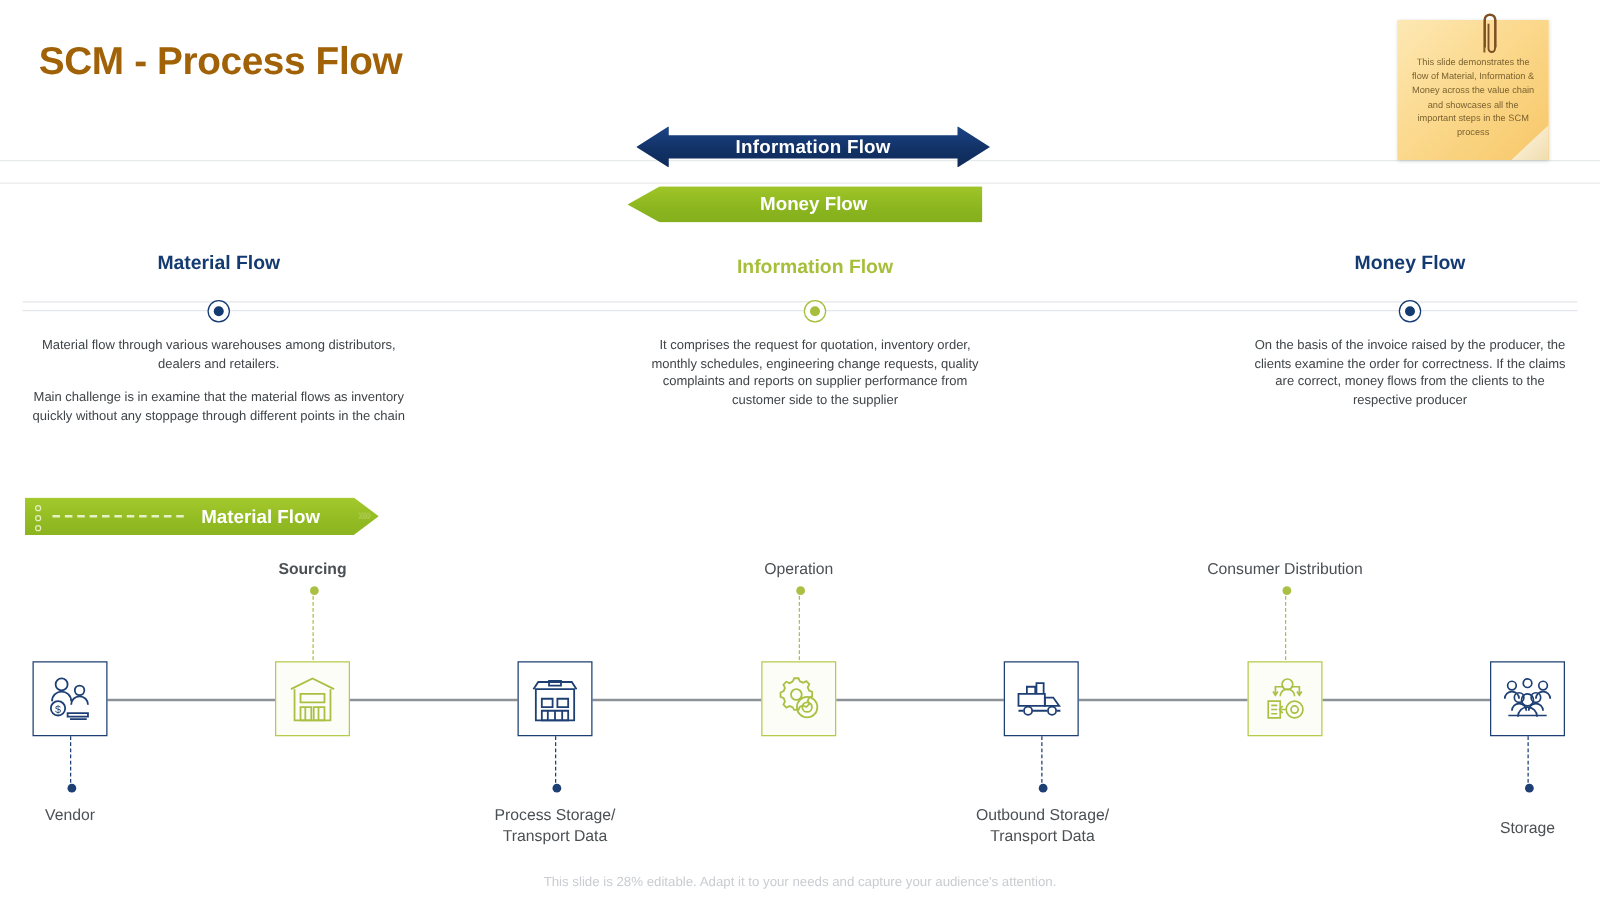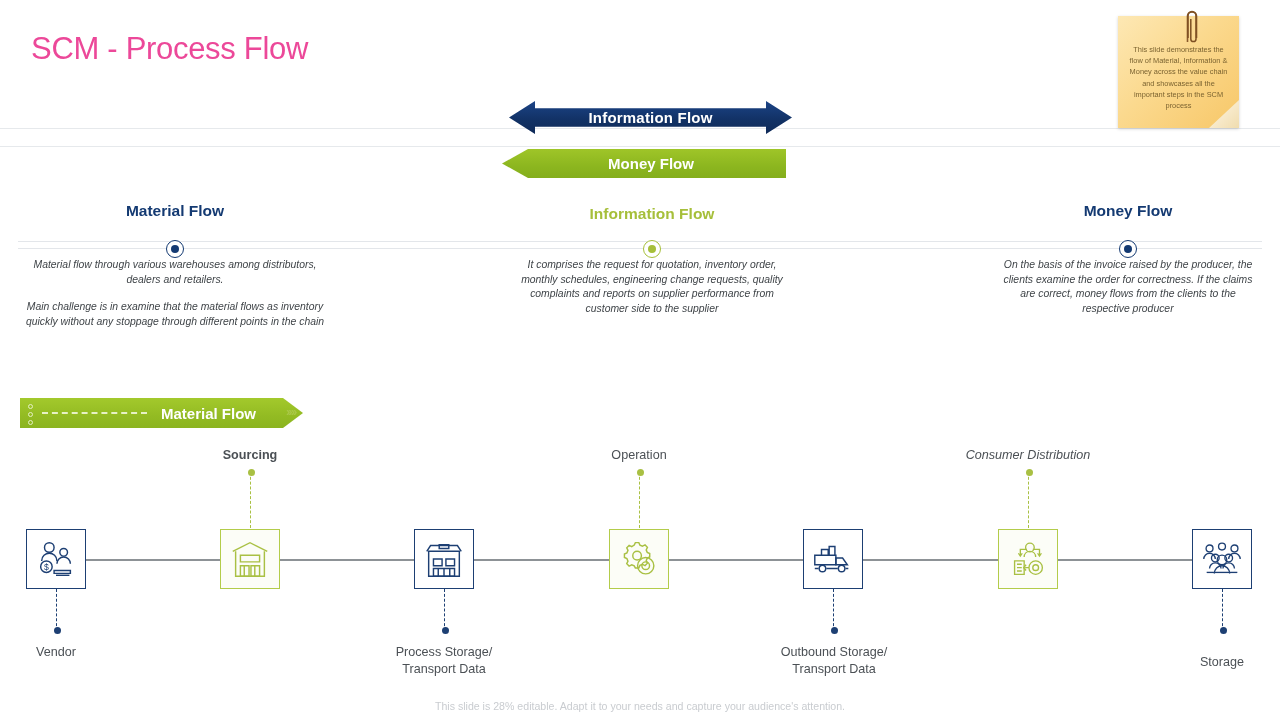--- a/index.html
+++ b/index.html
@@ -7,21 +7,21 @@
     width: 1280px; height: 720px;
     background: #ffffff;
     font-family: "Liberation Sans", sans-serif;
     overflow: hidden;
   }
   #slide { position: relative; width: 1280px; height: 720px; background: #fff; }
 
   
   .title {
     position: absolute; left: 31px; top: 31px;
-    font-size: 31px; font-weight: 400; color: #ec4899;
+    font-size: 31px; font-weight: 700; color: #a16207;
     letter-spacing: -0.3px;
   }
 
   
   .rule { position: absolute; left: 0; width: 1280px; height: 1px; background: #e6e9ec; }
   .rule-a { top: 128px; }
   .rule-b { top: 146px; }
   .mid-rule { position: absolute; left: 18px; width: 1244px; height: 1px; background: #e3e6ea; }
   .mid-rule-1 { top: 241px; }
   .mid-rule-2 { top: 248px; }
@@ -70,21 +70,21 @@
   .marker .ring {
     position:absolute; inset:0; border-radius:50%;
     border: 1.6px solid #143a72; background:#fff;
   }
   .marker .dot {
     position:absolute; left:5px; top:5px; width:8px; height:8px;
     border-radius:50%; background:#143a72;
   }
   .marker.green .ring { border-color:#a6bf3a; }
   .marker.green .dot { background:#a6bf3a; }
-  .col-body { font-size: 10.4px; line-height: 14.6px; color:#3f4448;font-style:italic; }
+  .col-body { margin-top: 12px; font-size: 10.4px; line-height: 14.6px; color:#3f4448; }
   .col-body p + p { margin-top: 13px; }
 
   
   .ribbon {
     position: absolute; left: 20px; top: 398px; width: 283px; height: 30px;
     background: linear-gradient(180deg,#a3c92c 0%,#93bb23 60%,#8bb41f 100%);
     clip-path: polygon(0 0, calc(100% - 20px) 0, 100% 50%, calc(100% - 20px) 100%, 0 100%);
   }
   .ribbon-dots { position:absolute; left:8px; top:6px; display:flex; flex-direction:column; gap:3px; }
   .ribbon-dots i { display:block; width:5px; height:5px; border-radius:50%; border:1px solid #e4efc1; }
@@ -305,21 +305,21 @@
         <path d="M12.5 29.5h5M12.5 33h5M12.5 36.5h5"></path>
         <circle cx="32" cy="33" r="7"></circle>
         <circle cx="32" cy="33" r="3"></circle>
         <path d="M25 33h-4M22 30l-2.5 3 2.5 3"></path>
       </g>
     </svg>
   </div>
   <div class="stem green" style="left:1028px; top:472px; height:56px;">
     <div class="enddot" style="top:-3px;"></div>
   </div>
-  <div class="tl-label" style="left:938px; top:447px; width:180px;font-style:italic;">Consumer Distribution</div>
+  <div class="tl-label" style="left:938px; top:447px; width:180px;">Consumer Distribution</div>
 
   <div class="node navy" style="left:1192px; top:529px;">
     <svg width="46" height="46" viewBox="0 0 48 48">
       <g fill="none" stroke="#1d3f73" stroke-width="1.4">
         <circle cx="11" cy="13" r="3.6"></circle>
         <circle cx="24" cy="11" r="3.6"></circle>
         <circle cx="37" cy="13" r="3.6"></circle>
         <path d="M5 24c0-3.4 2.7-6 6-6s6 2.6 6 6"></path>
         <path d="M31 24c0-3.4 2.7-6 6-6s6 2.6 6 6"></path>
         <circle cx="17" cy="23" r="4"></circle>

